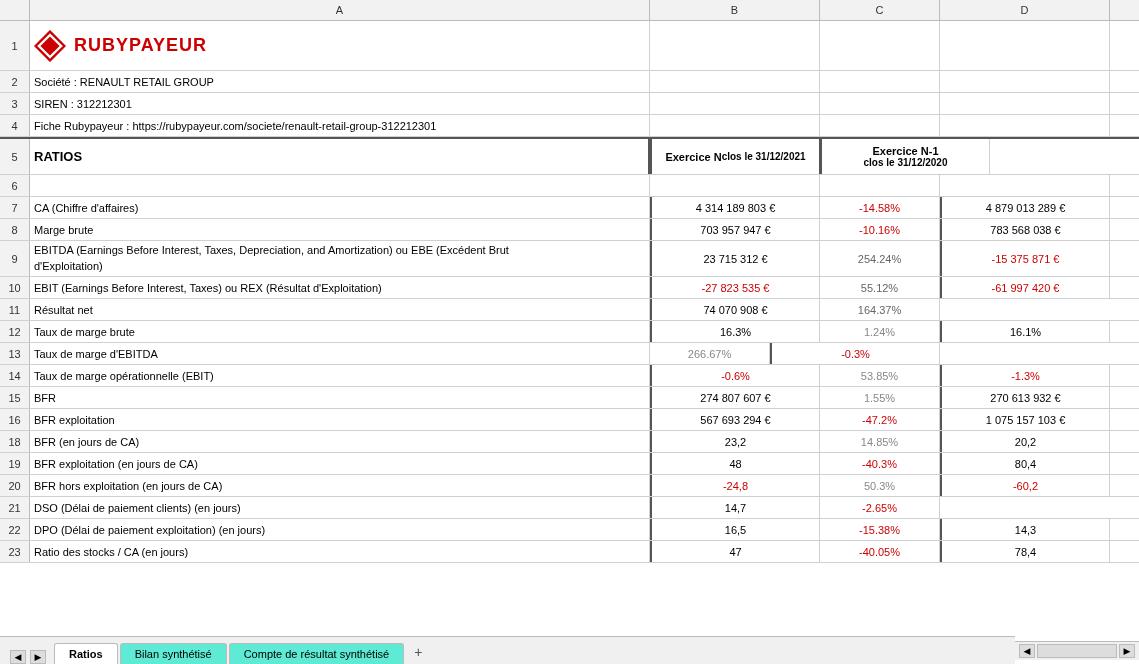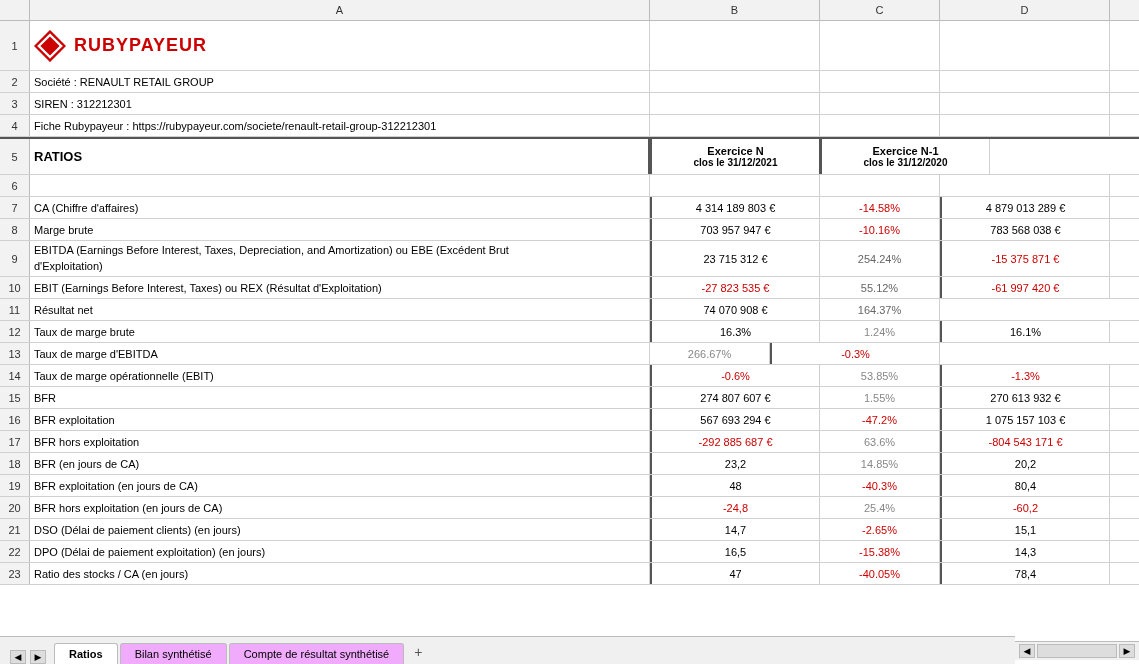--- a/index.html
+++ b/index.html
@@ -50,21 +50,21 @@
     .var-negative { color: #cc0000; }
 
     
     .row-tall { min-height: 36px; }
 
     
     .border-left-strong { border-left: 2px solid #555; }
 
     
     .tabs-bar { display: flex; align-items: flex-end; height: 28px; border-top: 1px solid #bbb; background: #f0f0f0; padding-left: 10px; gap: 0; }
-    .tab { padding: 4px 14px; font-size: 11px; border: 1px solid #bbb; border-bottom: none; cursor: pointer; background: #f0abfc; margin-right: 2px; border-radius: 3px 3px 0 0; }
+    .tab { padding: 4px 14px; font-size: 11px; border: 1px solid #bbb; border-bottom: none; cursor: pointer; background: #5eead4; margin-right: 2px; border-radius: 3px 3px 0 0; }
     .tab.active { background: #fff; font-weight: bold; border-bottom: 1px solid #fff; margin-bottom: -1px; }
     .tab-add { padding: 4px 8px; font-size: 14px; color: #555; background: transparent; border: none; cursor: pointer; }
     .scroll-btn { width: 16px; height: 14px; background: #ddd; border: 1px solid #bbb; font-size: 9px; display: flex; align-items: center; justify-content: center; cursor: pointer; }
 
     .bottom-bar { display: flex; justify-content: space-between; align-items: center; }
 
     
     .cell-multiline { flex-direction: column; align-items: flex-start; justify-content: center; line-height: 1.4; }
   </style>
 </head>
@@ -120,21 +120,21 @@
       <div class="row-num">4</div>
       <div class="cell cell-a">Fiche Rubypayeur : https://rubypayeur.com/societe/renault-retail-group-312212301</div>
       <div class="cell cell-b"></div>
       <div class="cell cell-c"></div>
       <div class="cell cell-d"></div>
     </div>
 
     <div class="row header-row" style="min-height:38px; border-top: 2px solid #555;">
       <div class="row-num">5</div>
       <div class="cell cell-a bold-text" style="font-size:13px; border-right: 2px solid #555;">RATIOS</div>
-      <div class="cell cell-b border-left-strong" style="flex-direction:column; justify-content:center; border-right: 1px solid #555;">
+      <div class="cell cell-b border-left-strong" style="justify-content:center; border-right: 1px solid #555;">
         <span class="exercice-title bold-text">Exercice N</span>
         <span class="exercice-date">clos le 31/12/2021</span>
       </div>
       <div class="cell cell-d" style="flex-direction:column; justify-content:center; border-left: 2px solid #555;">
         <span class="exercice-title bold-text">Exercice N-1</span>
         <span class="exercice-date">clos le 31/12/2020</span>
       </div>
     </div>
 
     <div class="row">
@@ -219,27 +219,20 @@
     </div>
 
     <div class="row">
       <div class="row-num">16</div>
       <div class="cell cell-a">BFR exploitation</div>
       <div class="cell cell-b border-left-strong">567 693 294 €</div>
       <div class="cell cell-c var-negative">-47.2%</div>
       <div class="cell cell-d border-left-strong">1 075 157 103 €</div>
     </div>
 
-    <div class="row">
-      <div class="row-num">17</div>
-      <div class="cell cell-a">BFR hors exploitation</div>
-      <div class="cell cell-b border-left-strong negative">-292 885 687 €</div>
-      <div class="cell cell-c" style="color:#888;">63.6%</div>
-      <div class="cell cell-d border-left-strong negative">-804 543 171 €</div>
-    </div>
 
     <div class="row">
       <div class="row-num">18</div>
       <div class="cell cell-a">BFR (en jours de CA)</div>
       <div class="cell cell-b border-left-strong">23,2</div>
       <div class="cell cell-c" style="color:#888;">14.85%</div>
       <div class="cell cell-d border-left-strong">20,2</div>
     </div>
 
     <div class="row">
@@ -247,30 +240,29 @@
       <div class="cell cell-a">BFR exploitation (en jours de CA)</div>
       <div class="cell cell-b border-left-strong">48</div>
       <div class="cell cell-c var-negative">-40.3%</div>
       <div class="cell cell-d border-left-strong">80,4</div>
     </div>
 
     <div class="row">
       <div class="row-num">20</div>
       <div class="cell cell-a">BFR hors exploitation (en jours de CA)</div>
       <div class="cell cell-b border-left-strong negative">-24,8</div>
-      <div class="cell cell-c" style="color:#888;">25.4%</div>
+      <div class="cell cell-c" style="color:#888;">50.3%</div>
       <div class="cell cell-d border-left-strong negative">-60,2</div>
     </div>
 
     <div class="row">
       <div class="row-num">21</div>
       <div class="cell cell-a">DSO (Délai de paiement clients) (en jours)</div>
       <div class="cell cell-b border-left-strong">14,7</div>
       <div class="cell cell-c var-negative">-2.65%</div>
-      <div class="cell cell-d border-left-strong">15,1</div>
     </div>
 
     <div class="row">
       <div class="row-num">22</div>
       <div class="cell cell-a">DPO (Délai de paiement exploitation) (en jours)</div>
       <div class="cell cell-b border-left-strong">16,5</div>
       <div class="cell cell-c var-negative">-15.38%</div>
       <div class="cell cell-d border-left-strong">14,3</div>
     </div>
 

